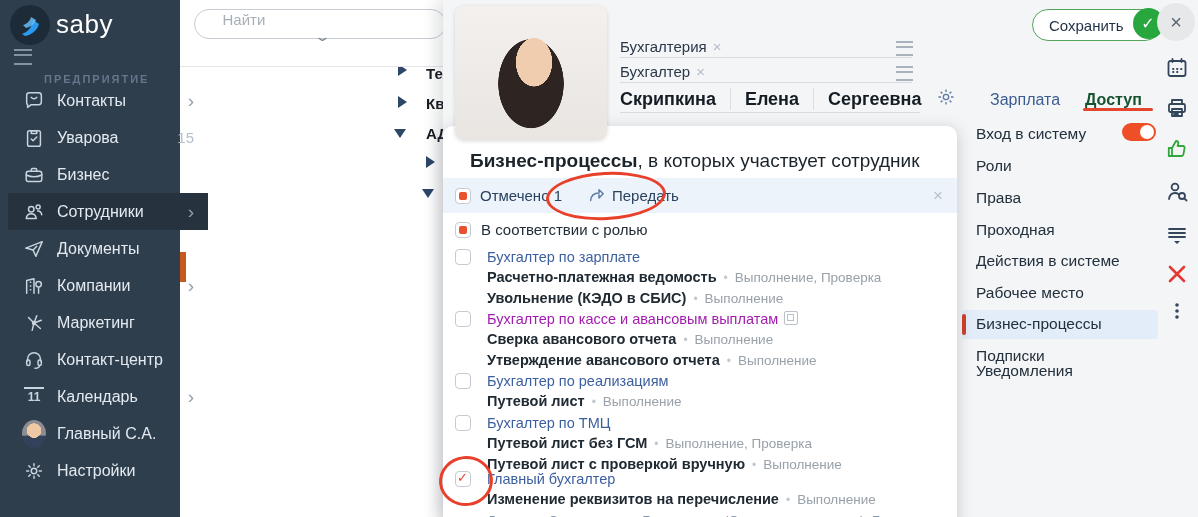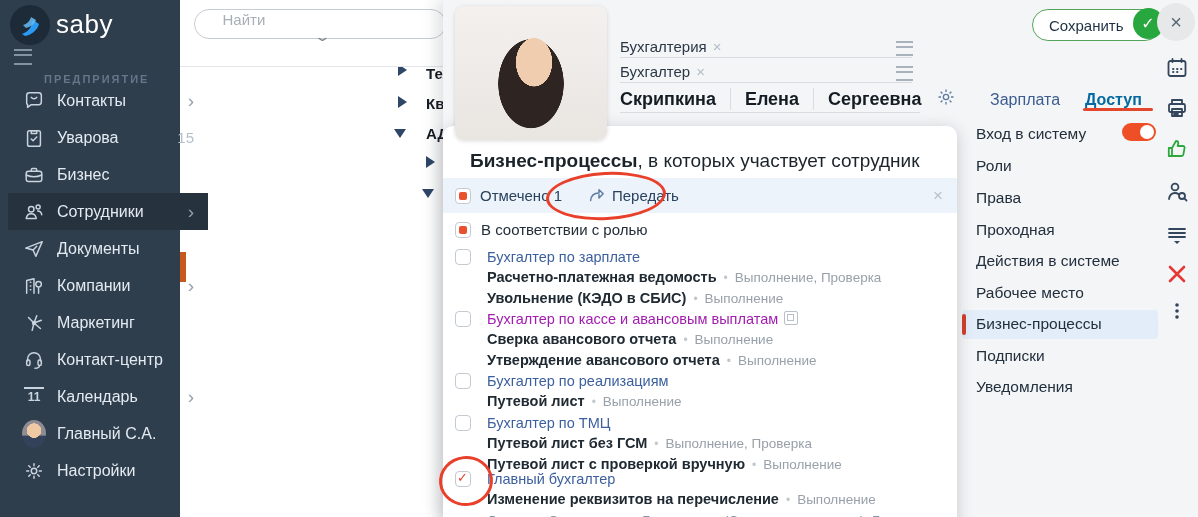--- a/index.html
+++ b/index.html
@@ -70,21 +70,21 @@
   .hamico::after{content:"";display:block;margin-top:2.5px;border-top:2px solid #aab3bb;}
   .works{position:absolute;left:925px;top:61px;font-size:14.5px;color:#8f99a3;white-space:nowrap;}
   .wdate{color:#22303e;font-weight:700;border-bottom:1px solid #c9cfd6;padding-bottom:1px;}
   .namerow{position:absolute;left:620px;top:87px;display:flex;align-items:center;gap:14px;z-index:4;}
   .nfield{font-size:18px;font-weight:700;color:#141c24;}
   .ndiv{width:1px;height:22px;background:#d9dde1;}
   .name-underline{position:absolute;left:620px;top:112px;width:300px;border-top:1px solid #d8dce0;}
   .gearico svg{stroke:#5f7aa0;fill:none;stroke-width:1.6;}
   .tab{position:absolute;font-size:16px;cursor:pointer;}
   .tab-blue{color:#3b5c90;}
-  .tab-red{color:#0369a1;font-weight:700;}
+  .tab-red{color:#14532d;font-weight:700;}
   .tab-underline{position:absolute;left:1083px;top:108px;width:70px;height:3px;background:#e3462c;border-radius:2px;}
   #savebtn{position:absolute;left:1032px;top:9px;height:30px;background:#fff;border:1.5px solid #55a45b;border-radius:16px;display:flex;align-items:center;padding:0 36px 0 16px;cursor:pointer;z-index:6;}
   #savebtn .lbl{font-size:15px;color:#1f3042;}
   #savebtn .chk{position:absolute;right:-4px;top:-2px;width:31px;height:31px;border-radius:50%;background:#27a73e;color:#fff;font-size:16px;font-weight:bold;display:flex;align-items:center;justify-content:center;}
 
   
   #card{position:absolute;left:443px;top:126px;width:514px;height:420px;background:#ffffff;border-radius:10px 10px 0 0;box-shadow:0 3px 16px rgba(30,40,50,.22);z-index:5;}
   .ptitle{position:absolute;left:27px;top:24px;font-size:19px;color:#1b232b;}
   .ptitle b{font-weight:700;}
   #selbar{position:absolute;left:0;top:52px;width:514px;height:35px;background:#edf3fa;display:flex;align-items:center;padding-left:12px;box-sizing:border-box;}
@@ -326,21 +326,21 @@
     <div class="m-activebar"></div>
     <span class="mitem" style="top:7px;">Вход в систему</span>
     <span class="toggle"></span>
     <span class="mitem" style="top:39px;">Роли</span>
     <span class="mitem" style="top:71px;">Права</span>
     <span class="mitem" style="top:103px;">Проходная</span>
     <span class="mitem" style="top:134px;">Действия в системе</span>
     <span class="mitem" style="top:166px;">Рабочее место</span>
     <span class="mitem" style="top:197px;">Бизнес-процессы</span>
     <span class="mitem" style="top:229px;">Подписки</span>
-    <span class="mitem" style="top:260px;">Уведомления</span>
+    <span class="mitem" style="top:244px;">Уведомления</span>
   </div>
 
   <div id="toolbar">
     <div class="closecirc">×</div>
     <div class="tbtn" style="top:55px;">
       <svg width="24" height="24" viewBox="0 0 24 24">
           <rect x="3.5" y="5" width="17" height="15" rx="2"></rect>
           <path d="M7.5 3v3M16.5 3v3"></path>
           <path d="M8 13h.5M12 13h.5M16 13h.5M8 16h.5M12 16h.5"></path>
         </svg>

